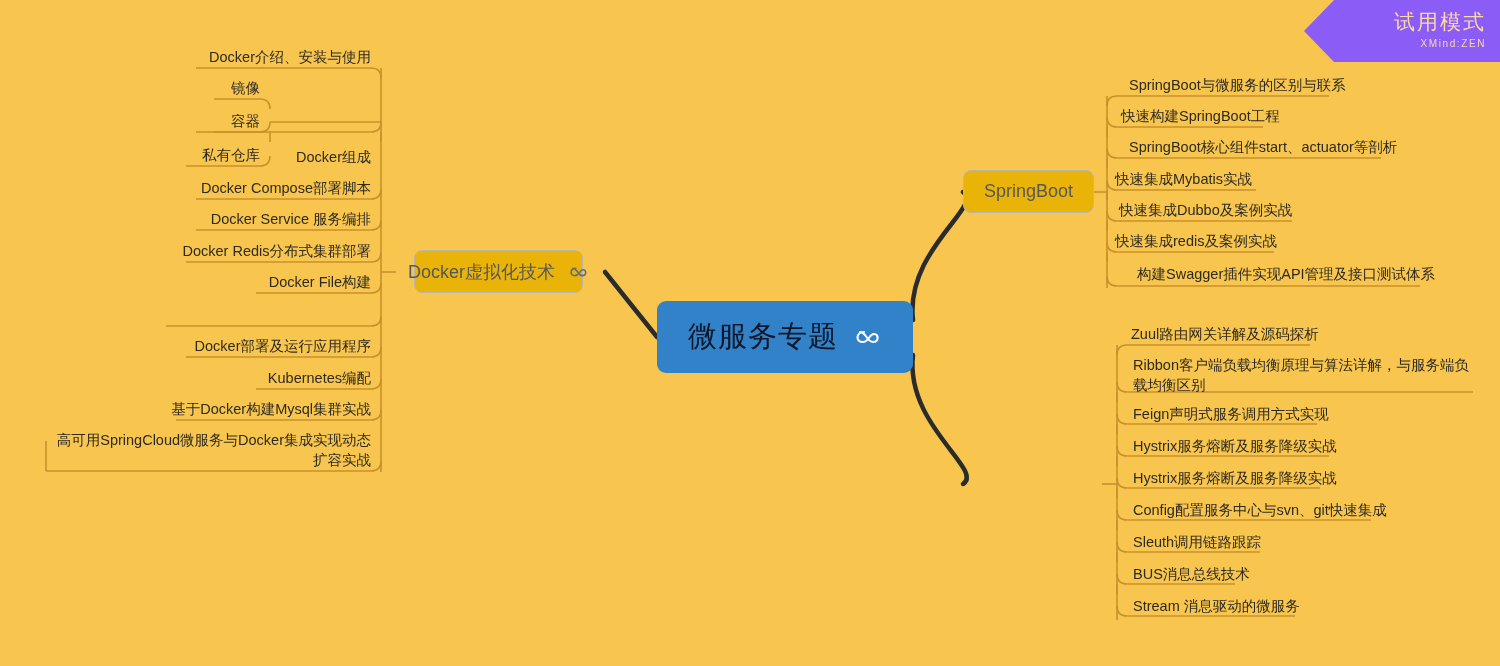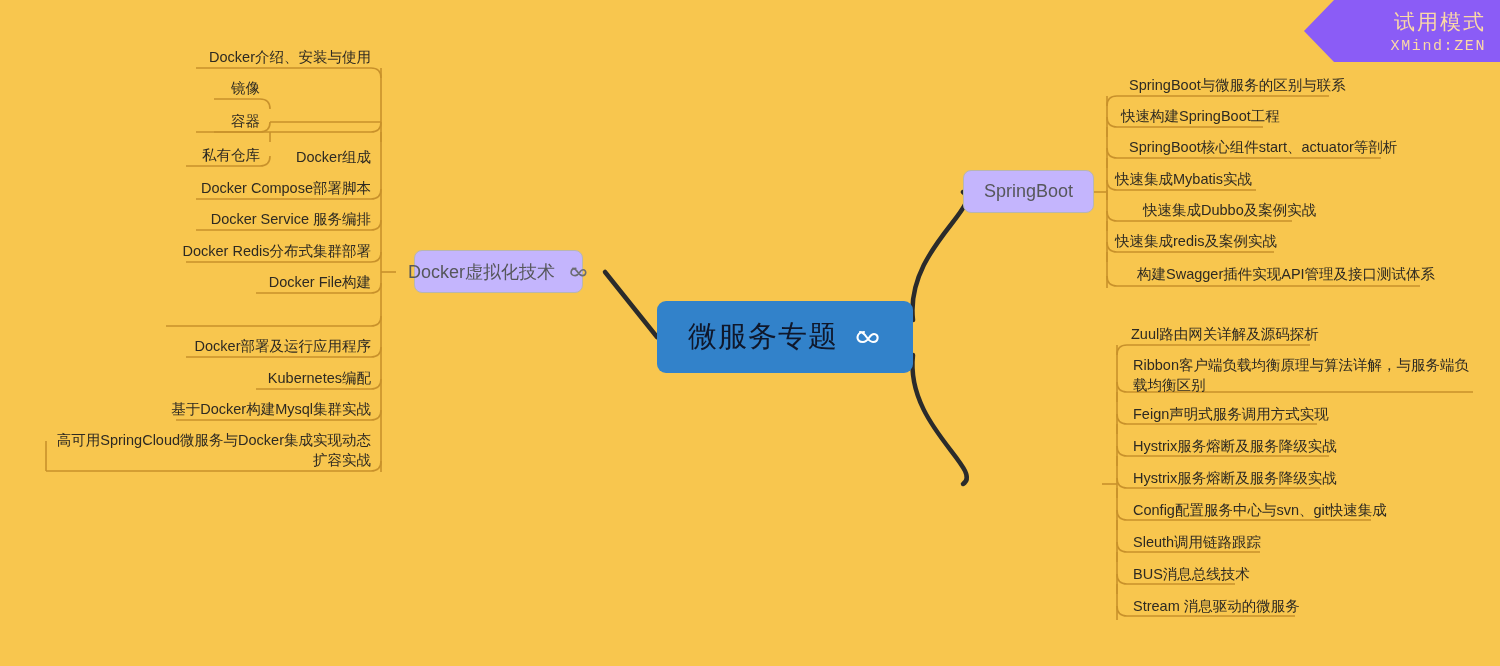--- a/index.html
+++ b/index.html
@@ -36,21 +36,21 @@
     color: #0f172a;
     font-size: 29px;
     letter-spacing: 1px;
     z-index: 6;
   }
   .root-node .label { white-space: nowrap; }
 
   
   .branch-node {
     position: absolute;
-    background: #c4b5fd;
+    background: #eab308;
     border: 1px solid #b9b6b1;
     border-radius: 8px;
     display: flex;
     align-items: center;
     justify-content: center;
     gap: 12px;
     color: #56575b;
     font-size: 18px;
     white-space: nowrap;
     z-index: 6;
@@ -86,23 +86,23 @@
     position: absolute;
     right: 14px; top: 8px;
     color: #fbd9a6;
     font-size: 21px;
     letter-spacing: 2px;
   }
   .ribbon .rb-sub {
     position: absolute;
     right: 14px; top: 38px;
     color: #fbd9a6;
-    font-size: 15px;
+    font-size: 10px;
     letter-spacing: 1.6px;
-    font-family: Liberation Mono, monospace;
+    font-family: Liberation Sans, sans-serif;
   }
   .link-ico { display: inline-block; line-height: 0; }
 </style>
 </head>
 <body>
 
 <div id="canvas">
 
   <svg class="wires" viewBox="0 0 1500 666" xmlns="http://www.w3.org/2000/svg">
 
@@ -218,21 +218,21 @@
   <div class="leaf left" style="left:126px; top:272px; width:245px;">Docker File构建</div>
   <div class="leaf left" style="left:126px; top:336px; width:245px;">Docker部署及运行应用程序</div>
   <div class="leaf left" style="left:126px; top:368px; width:245px;">Kubernetes编配</div>
   <div class="leaf left" style="left:116px; top:399px; width:255px;">基于Docker构建Mysql集群实战</div>
   <div class="leaf wrap" style="left:53px; top:430px; width:318px; text-align:right;">高可用SpringCloud微服务与Docker集成实现动态扩容实战</div>
 
   <div class="leaf right" style="left:1129px; top:75px;">SpringBoot与微服务的区别与联系</div>
   <div class="leaf right" style="left:1121px; top:106px;">快速构建SpringBoot工程</div>
   <div class="leaf right" style="left:1129px; top:137px;">SpringBoot核心组件start、actuator等剖析</div>
   <div class="leaf right" style="left:1115px; top:169px;">快速集成Mybatis实战</div>
-  <div class="leaf right" style="left:1143px; top:200px;">快速集成Dubbo及案例实战</div>
+  <div class="leaf right" style="left:1119px; top:200px;">快速集成Dubbo及案例实战</div>
   <div class="leaf right" style="left:1115px; top:231px;">快速集成redis及案例实战</div>
   <div class="leaf right" style="left:1137px; top:264px;">构建Swagger插件实现API管理及接口测试体系</div>
 
   <div class="leaf right" style="left:1131px; top:324px;">Zuul路由网关详解及源码探析</div>
   <div class="leaf wrap" style="left:1133px; top:355px; width:344px;">Ribbon客户端负载均衡原理与算法详解，与服务端负载均衡区别</div>
   <div class="leaf right" style="left:1133px; top:404px;">Feign声明式服务调用方式实现</div>
   <div class="leaf right" style="left:1133px; top:436px;">Hystrix服务熔断及服务降级实战</div>
   <div class="leaf right" style="left:1133px; top:468px;">Hystrix服务熔断及服务降级实战</div>
   <div class="leaf right" style="left:1133px; top:500px;">Config配置服务中心与svn、git快速集成</div>
   <div class="leaf right" style="left:1133px; top:532px;">Sleuth调用链路跟踪</div>

